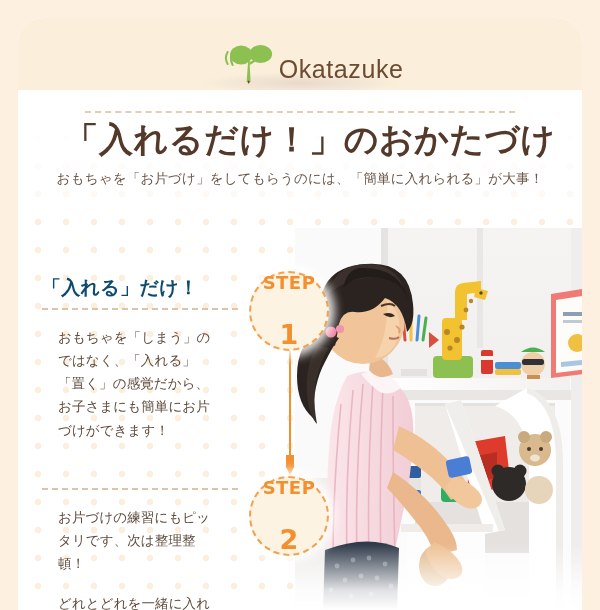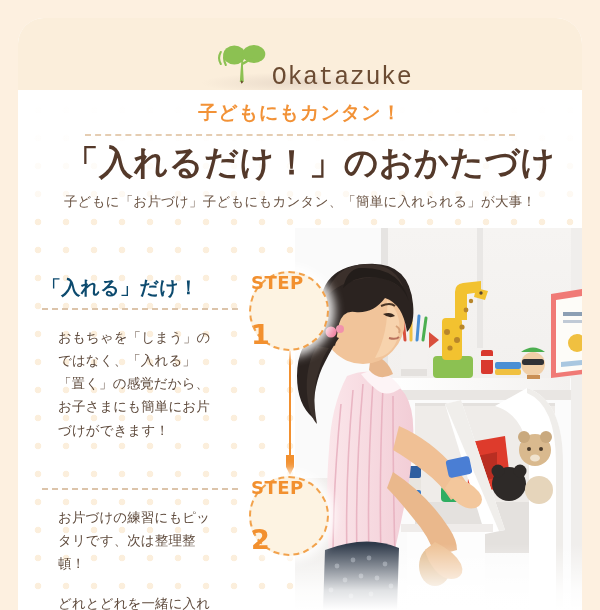--- a/index.html
+++ b/index.html
@@ -43,26 +43,26 @@
   }
   .logo {
     position:absolute;
     left:50%; top:24px;
     transform:translateX(-44%);
     display:flex; align-items:flex-end; gap:2px;
     z-index:4;
   }
   .logo-sprout { width:58px; height:48px; display:block; }
   .logo-text {
-    font-family:Liberation Mono, monospace;
+    font-family:Liberation Sans, sans-serif;
     font-size:25px;
     color:#6b4b32;
     letter-spacing:0.6px;
     line-height:1;
-    padding-bottom:0;
+    padding-bottom:8px;
     white-space:nowrap;
   }
 
   
   .dots {
     position:absolute;
     left:0; top:72px; right:0; bottom:0;
     background-color:#ffffff;
     background-image:radial-gradient(circle, rgba(246,214,168,0.40) 3.2px, rgba(255,255,255,0) 3.6px);
     background-size:28px 28px;
@@ -124,21 +124,21 @@
   }
 
   
   .badge {
     position:absolute;
     width:80px; height:80px;
     border-radius:50%;
     background:#fdf3e2;
     border:2px dashed #f2a24c;
     display:flex; flex-direction:column;
-    align-items:flex-start; justify-content:center;
+    align-items:center; justify-content:center;
     z-index:6;
     box-shadow:0 0 10px 6px rgba(255,255,255,0.85);
     gap:28px;
   }
   .badge .s-word {
     font-family:"DejaVu Sans",sans-serif;
     font-size:18px; font-weight:bold;
     color:#f2902f; letter-spacing:0.5px;
     line-height:1;
   }
@@ -212,24 +212,23 @@
           <path d="M30.5 39 q-1 1 0 2" stroke="#6b4b32" stroke-width="2" fill="none"></path>
         </svg>
       </span>
       <span class="logo-text">Okatazuke</span>
     </div>
 
     <div class="dots"></div>
     <div class="dots-fade"></div>
 
     <div class="headline">
-      <div class="kicker">子どもにもカンタン！</div>
       <div class="dashline"></div>
       <div class="maintitle">「入れるだけ！」のおかたづけ</div>
-      <div class="subtitle">子どもに「お片づけ」子どもにもカンタン、「簡単に入れられる」が大事！</div>
+      <div class="subtitle">おもちゃを「お片づけ」をしてもらうのには、「簡単に入れられる」が大事！</div>
     </div>
 
     <div class="photo">
       <svg viewBox="0 0 305 382" xmlns="http://www.w3.org/2000/svg">
         <defs>
           <linearGradient id="wall" x1="0" y1="0" x2="0" y2="1">
             <stop offset="0" stop-color="#f6f4f2"></stop>
             <stop offset="1" stop-color="#eceae8"></stop>
           </linearGradient>
           <linearGradient id="shelfTop" x1="0" y1="0" x2="1" y2="0">

